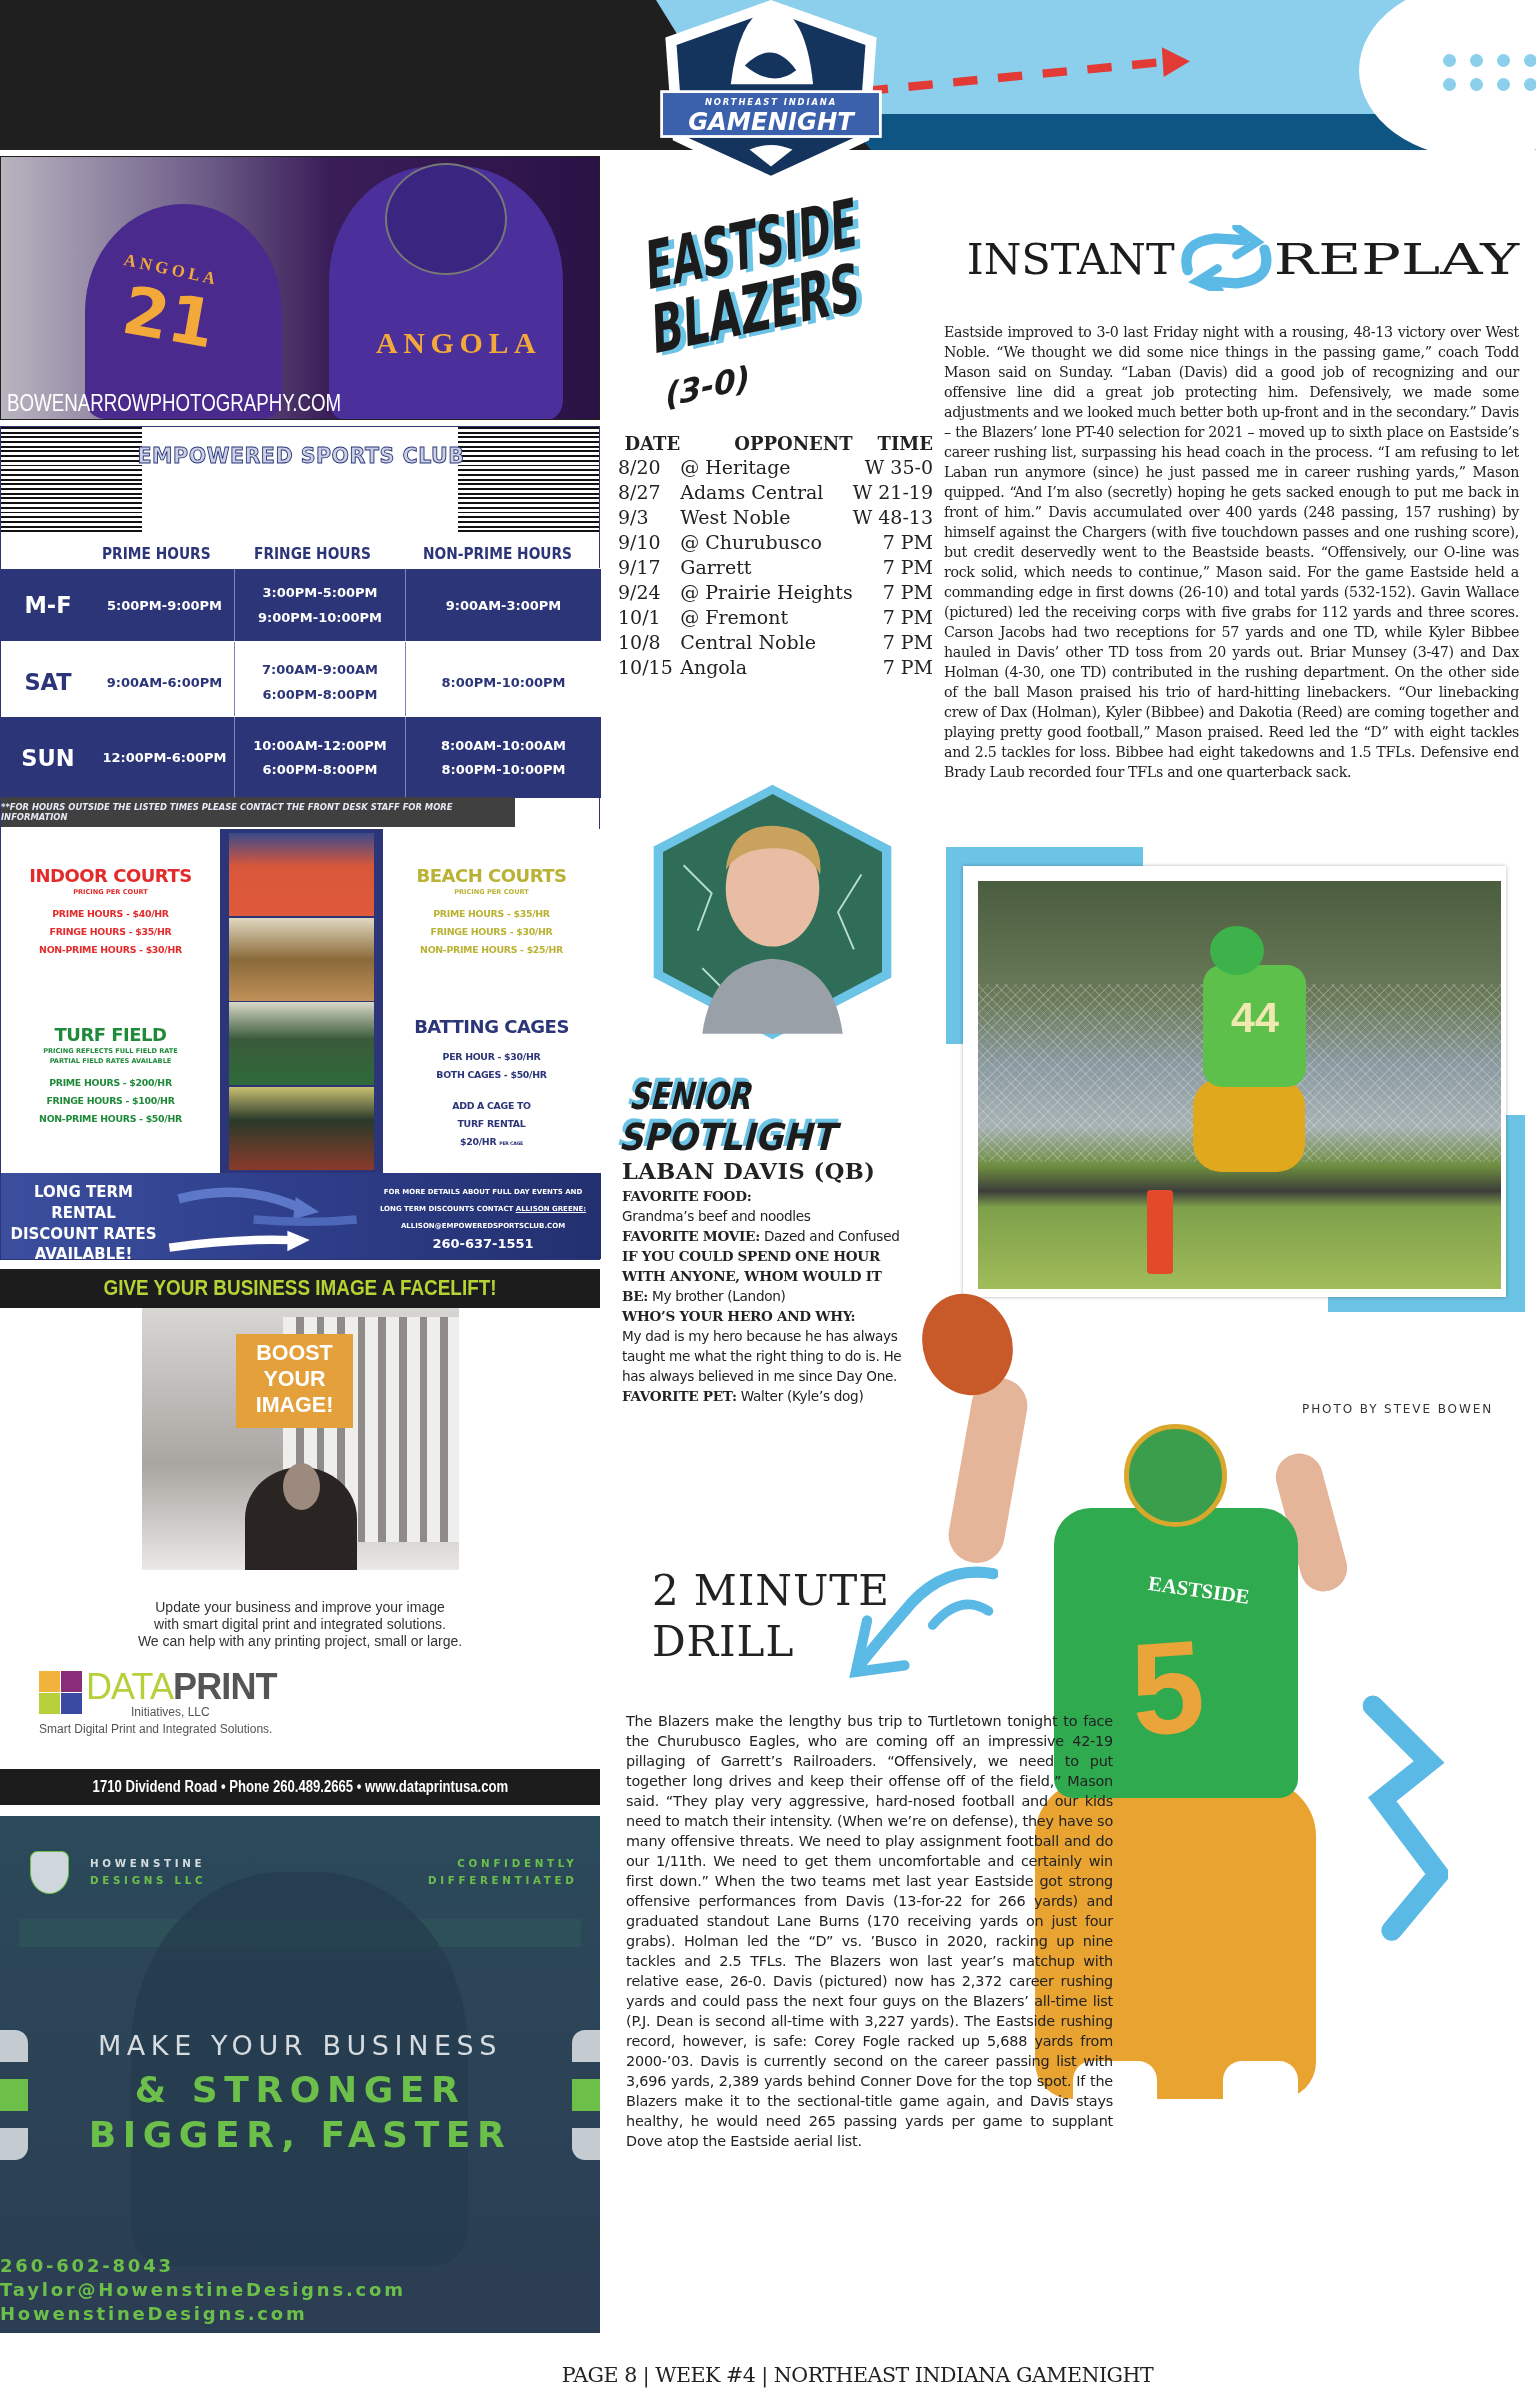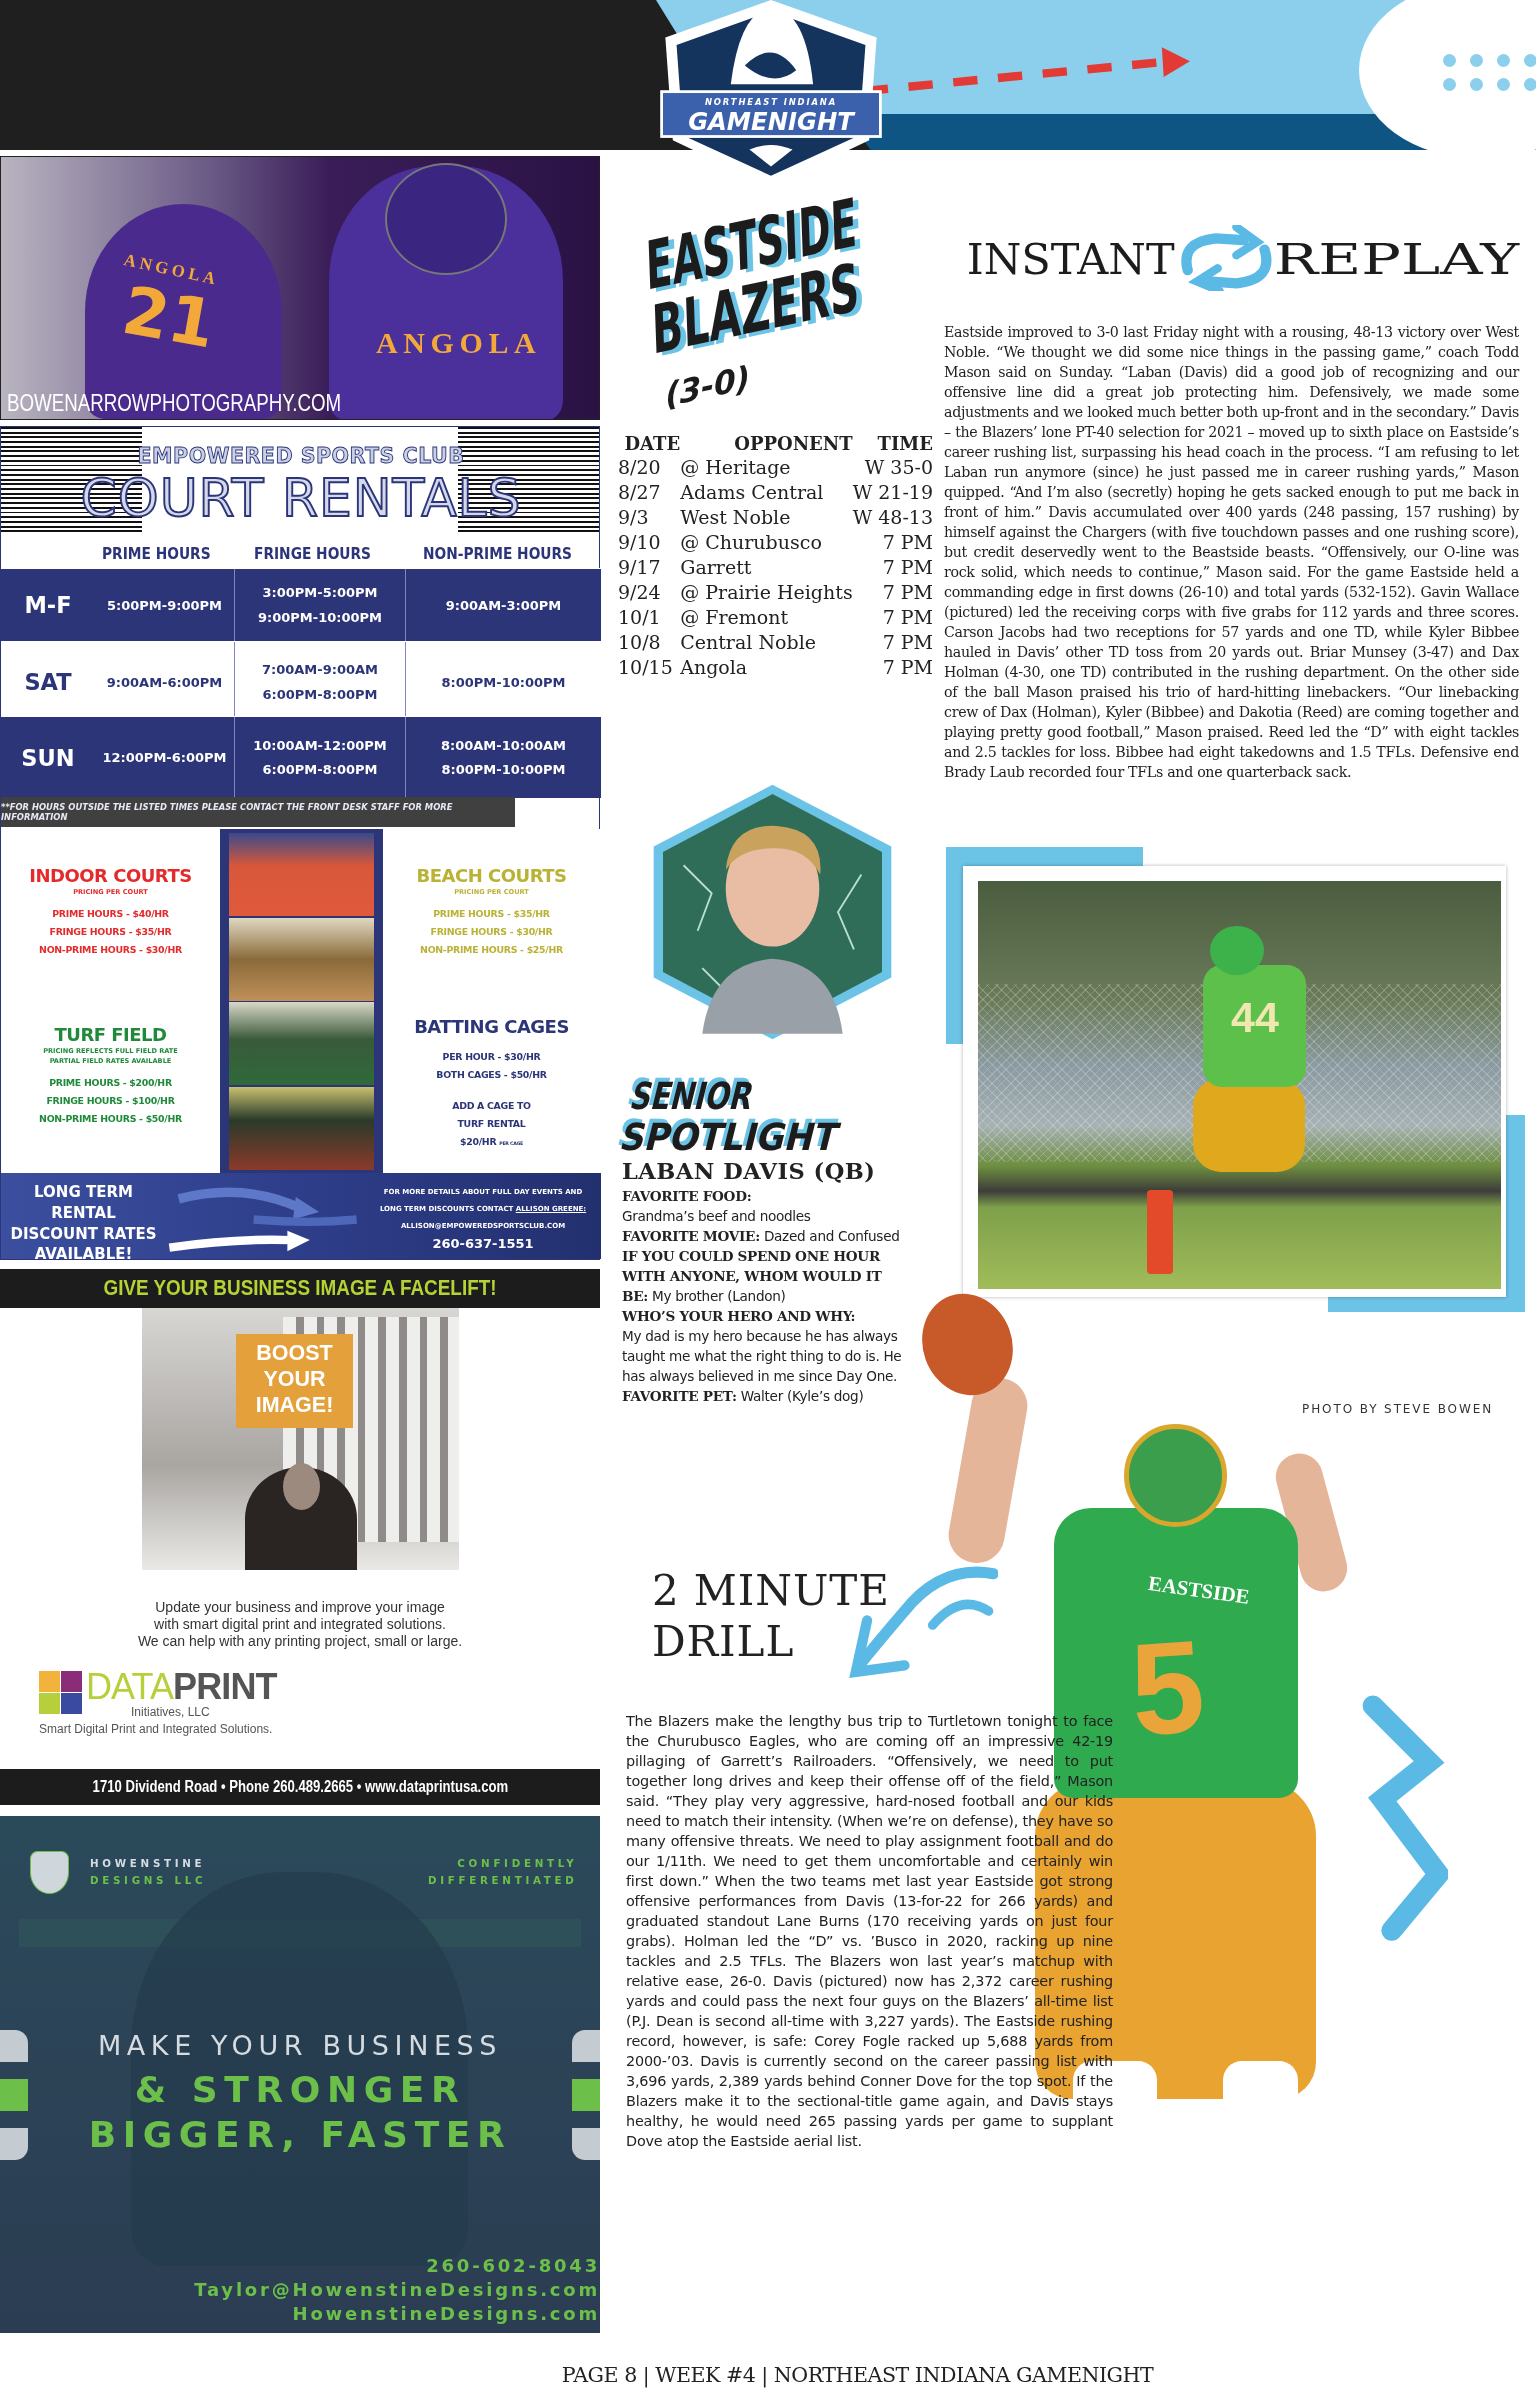--- a/index.html
+++ b/index.html
@@ -79,21 +79,21 @@
 #hw .bar1{position:absolute;left:19px;top:103px;width:562px;height:28px;background:#2f5a5a;opacity:.5}
 #hw .shield{position:absolute;left:30px;top:35px;width:39px;height:43px;border:1.9px solid #6cc04a;border-radius:7.5px 7.5px 50% 50%;background:#cfd7dc}
 #hw .brand{position:absolute;left:90px;top:39px;font:bold 10.3px "DejaVu Sans",sans-serif;letter-spacing:3.7px;line-height:17px}
 #hw .brand .l1{color:#d6dbe0}
 #hw .brand .l2{color:#6cc04a}
 #hw .conf{position:absolute;right:22.5px;top:39px;text-align:right;font:bold 10.3px "DejaVu Sans",sans-serif;letter-spacing:3.7px;line-height:17px;color:#6cc04a}
 #hw .make{position:absolute;left:0;top:214px;width:600px;text-align:center;font:27px "DejaVu Sans",sans-serif;letter-spacing:5.6px;color:#d6dbe0}
 #hw .big{position:absolute;left:0;top:251px;width:600px;text-align:center;font:bold 36px "DejaVu Sans",sans-serif;letter-spacing:6.6px;color:#6cc04a;line-height:45px}
 #hw .tab{position:absolute;width:28px;height:131px;top:214px}
 #hw .tab i{display:block;height:32px;margin-bottom:17px}
-#hw .contact{position:absolute;left:0;top:438px;width:600px;text-align:right;font:bold 18px "DejaVu Sans",sans-serif;letter-spacing:2.8px;color:#6cc04a;line-height:24px}
+#hw .contact{position:absolute;left:0;top:438px;width:600px;text-align:left;font:bold 18px "DejaVu Sans",sans-serif;letter-spacing:2.8px;color:#6cc04a;line-height:24px}
 
 
 #blazers{left:618px;top:169px;width:281px;height:244px}
 #sched{left:618px;top:433px;width:315px}
 #sched table{width:100%;border-collapse:collapse;font:19px "DejaVu Serif",serif;color:#222}
 #sched th{font:bold 18px "DejaVu Serif",serif;text-align:right;padding:0}
 #sched th.t,#sched td.t{text-align:right}
 #sched td{padding:0;height:25px;white-space:nowrap}
 #sched td.d{width:69px}
 
@@ -170,21 +170,20 @@
   <div class="p2"></div>
   <div class="helm"></div>
   <div class="ang">ANGOLA</div>
   <div class="url">BOWENARROWPHOTOGRAPHY.COM</div>
 </div>
 
 <div class="abs" id="court">
   <div class="stripes" style="left:0"></div>
   <div class="stripes" style="right:0"></div>
   <div class="club">EMPOWERED SPORTS CLUB</div>
-  <div class="title">COURT RENTALS</div>
   <div class="colhdr" style="left:101px">PRIME HOURS</div>
   <div class="colhdr" style="left:253px">FRINGE HOURS</div>
   <div class="colhdr" style="left:422px">NON-PRIME HOURS</div>
 
   <div class="crow dark" style="top:141px;height:73px">
     <div class="day">M-F</div>
     <div class="c c1">
         <span>5:00PM-9:00PM</span>
       </div>
     <div class="c c2">

